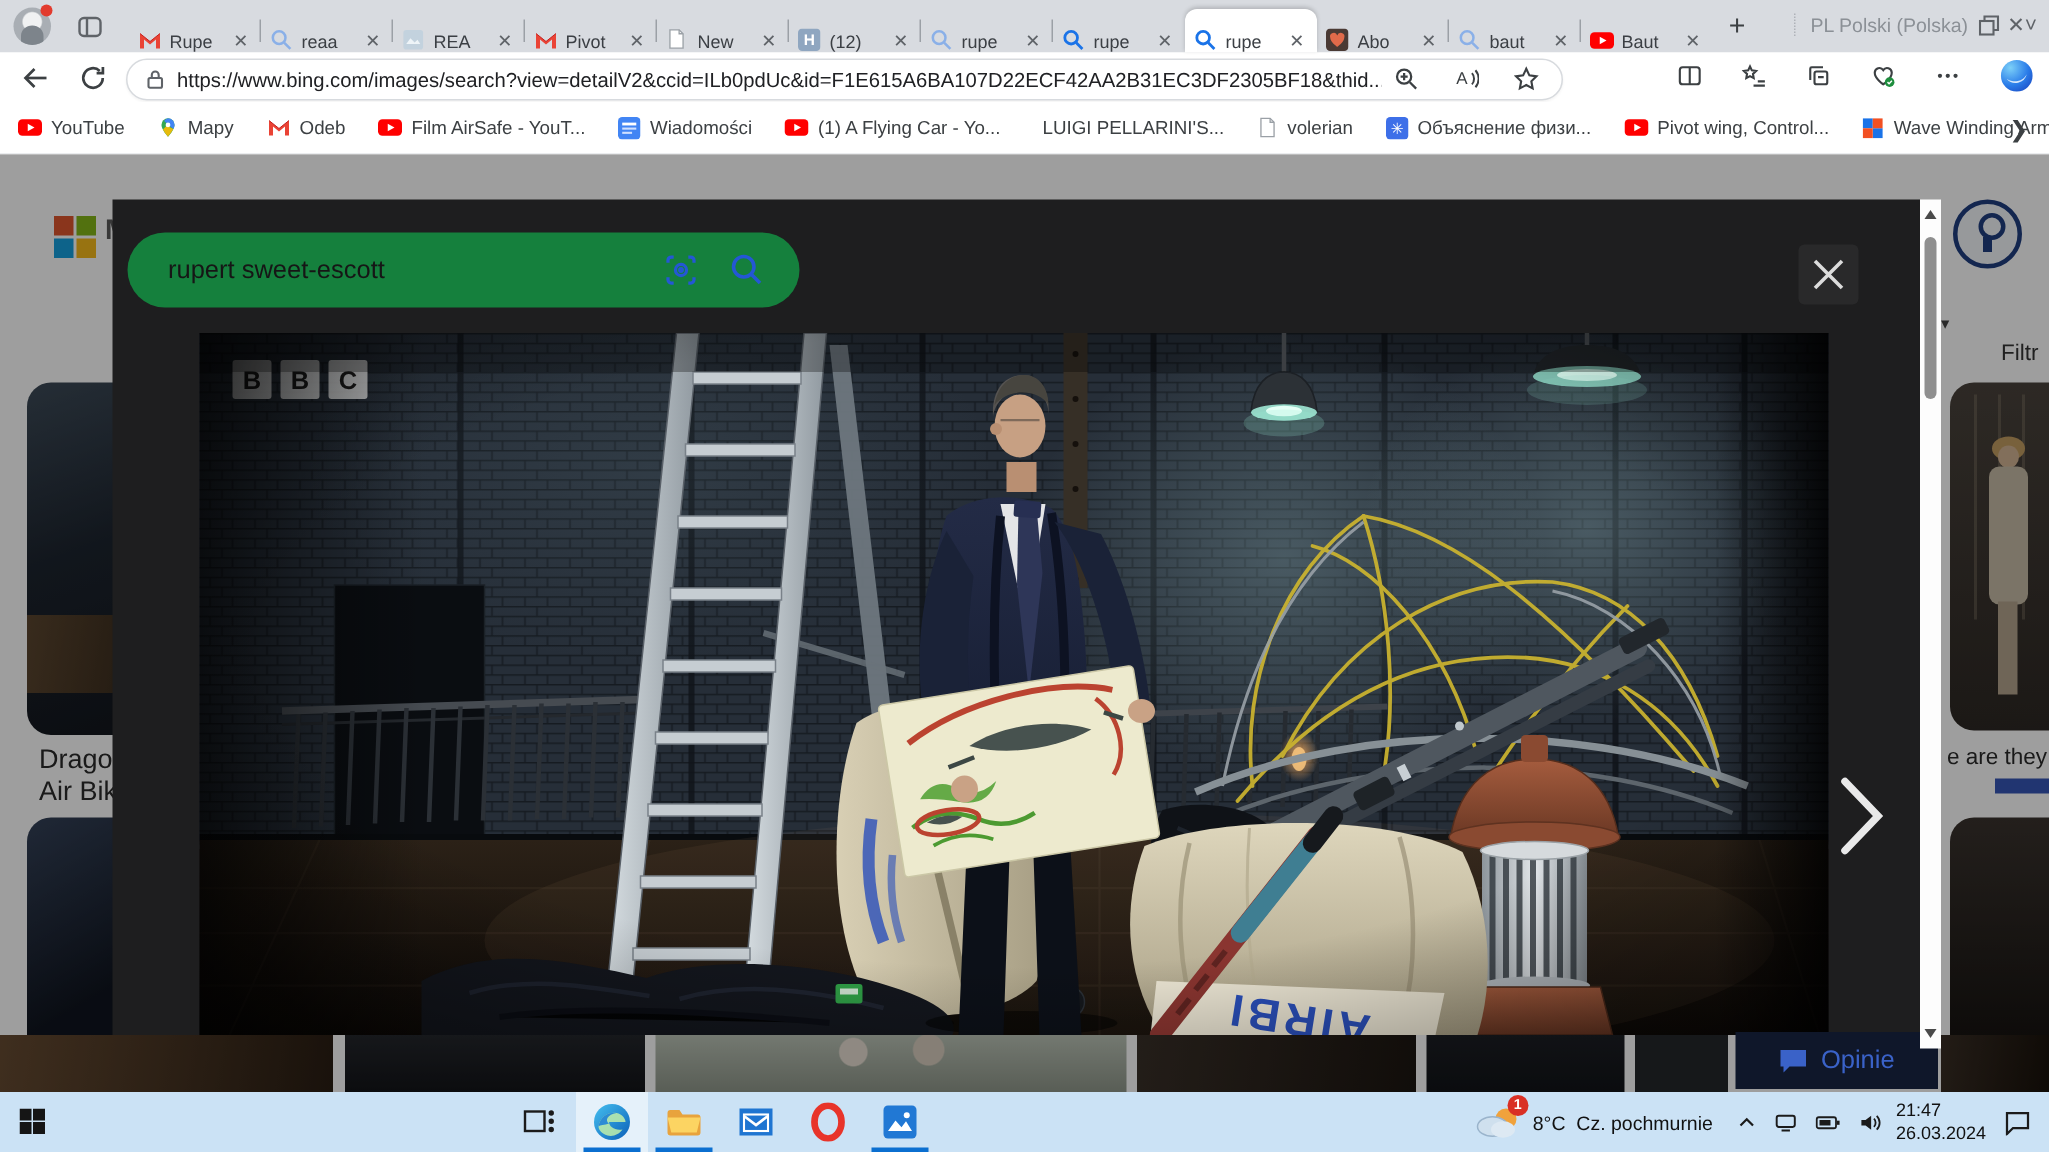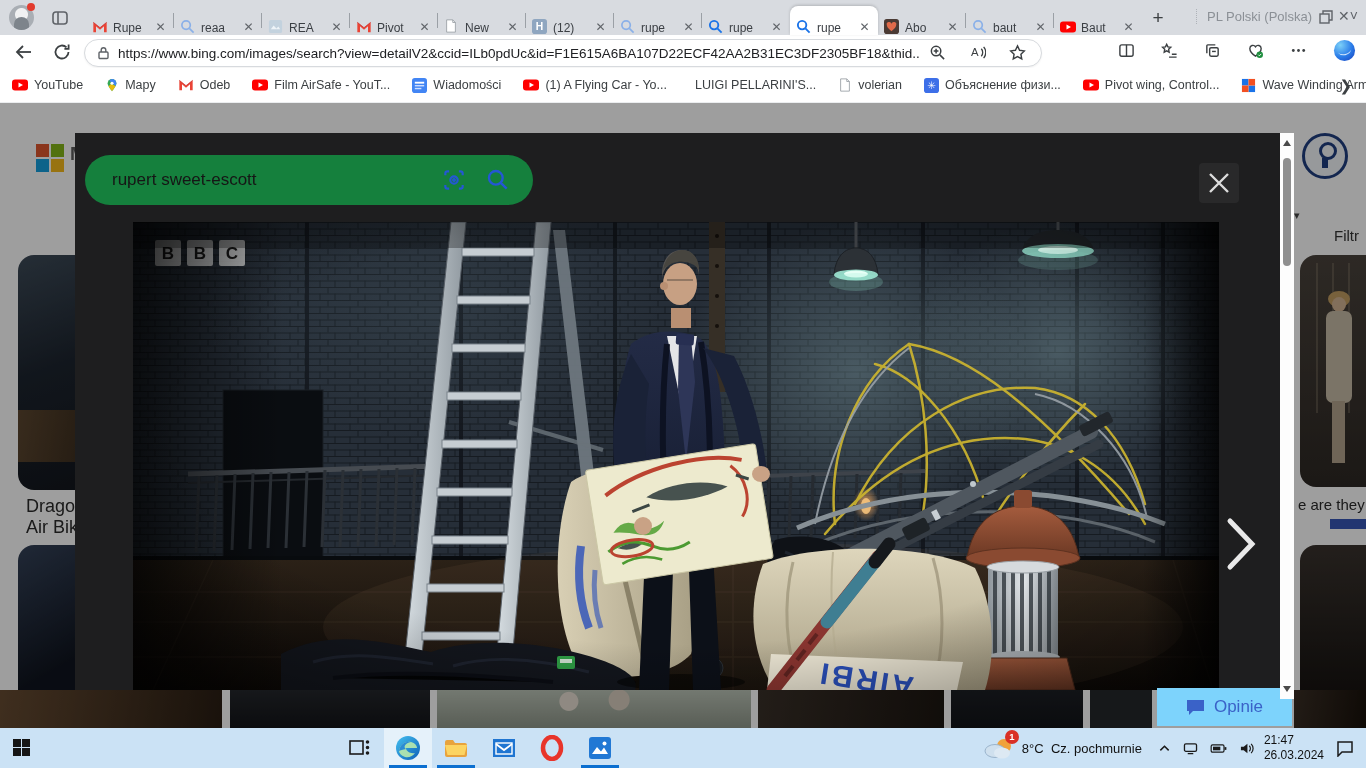--- a/index.html
+++ b/index.html
@@ -80,21 +80,21 @@
   .spill{position:absolute;left:10px;top:22px;width:448px;height:50px;background:#15803d;border-radius:25px;display:flex;align-items:center;}
   .squery{margin-left:27px;font-size:17px;color:#161616;flex:1;}
   .spill .icam{margin-right:18px;}
   .spill .imag{margin-right:22px;}
   .mclose{position:absolute;left:1124px;top:30px;width:40px;height:40px;border-radius:4px;background:rgba(255,255,255,.05);
           display:flex;align-items:center;justify-content:center;}
   .mnext{position:absolute;left:1148px;top:382px;width:36px;height:58px;display:flex;align-items:center;justify-content:center;}
   .photo{position:absolute;left:58px;top:89px;width:1086px;height:468px;background:#0c0f13;}
 
   
-  .opinie{position:absolute;left:1157px;top:585px;width:135px;height:38px;background:#7dd3fc;border:0;
+  .opinie{position:absolute;left:1157px;top:585px;width:135px;height:38px;background:#0f172a;border:0;
           display:flex;align-items:center;justify-content:center;gap:9px;font-family:inherit;}
   .opinie span{font-size:17px;color:#3a62c8;}
   .sbar{position:absolute;left:1280px;top:30px;width:14px;height:566px;background:#fdfdfd;}
   .sarrow{position:absolute;left:3px;width:0;height:0;border-left:4px solid transparent;border-right:4px solid transparent;}
   .sarrow.up{top:7px;border-bottom:6px solid #4a4a4a;}
   .sarrow.down{bottom:7px;border-top:6px solid #4a4a4a;}
   .sthumb{position:absolute;left:3px;top:25px;width:8px;height:108px;border-radius:4px;background:#8f8f8f;}
 
   
   .taskbar{position:absolute;top:728px;left:0;width:1366px;height:40px;background:#cbe2f5;}

